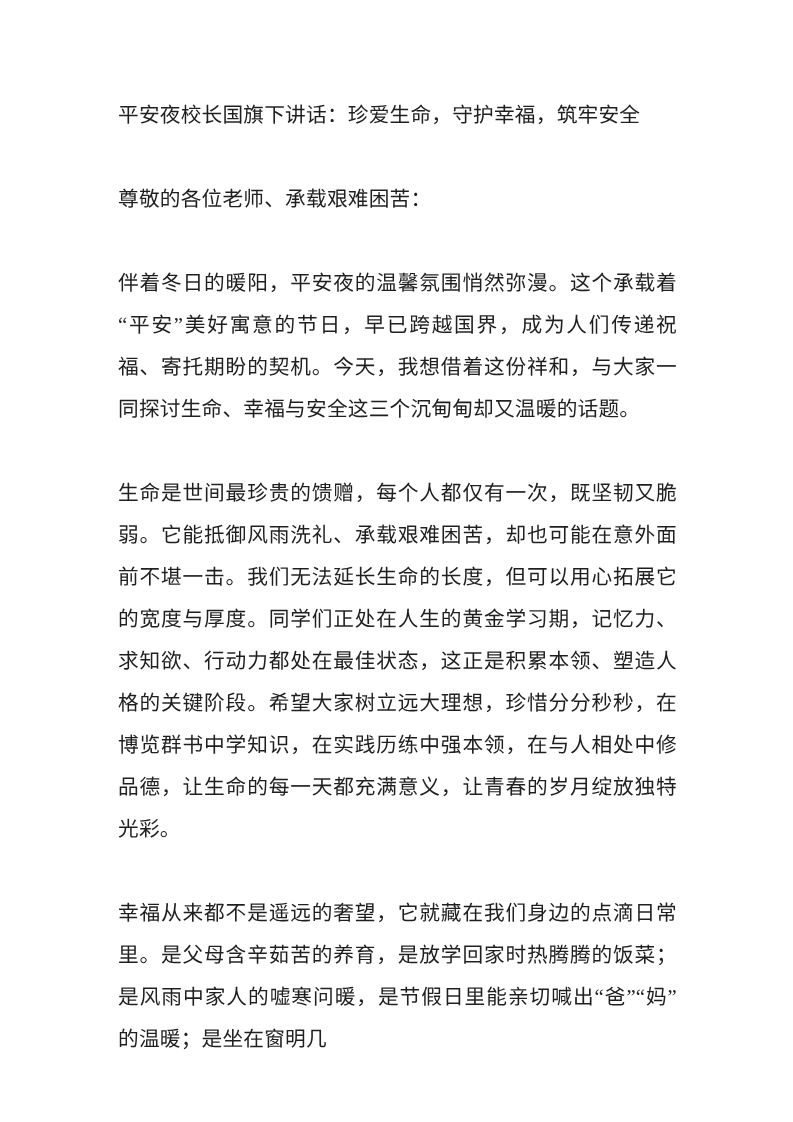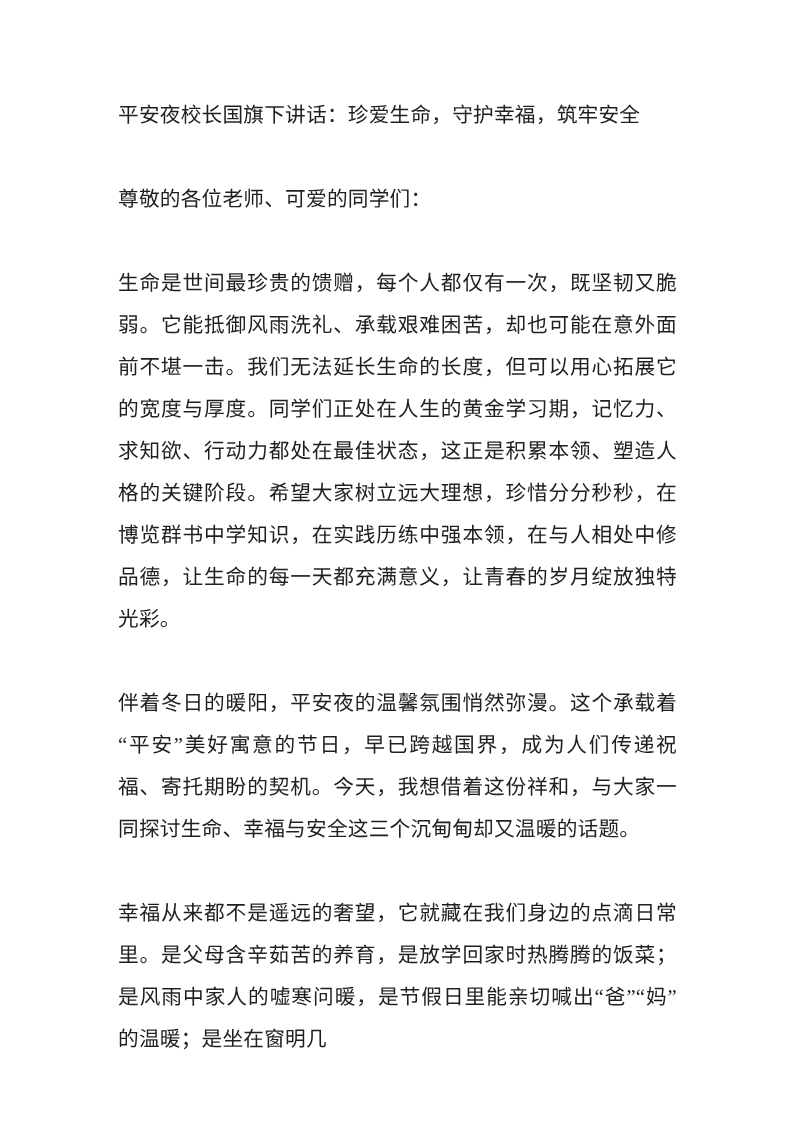--- a/index.html
+++ b/index.html
@@ -39,18 +39,18 @@
   .doc-body p:last-child {
     margin-bottom: 0;
   }
 </style>
 </head>
 <body>
 
 <div class="doc-page">
   <div class="doc-body">
     <p>平安夜校长国旗下讲话：珍爱生命，守护幸福，筑牢安全</p>
-    <p>尊敬的各位老师、可爱的同学们：</p>
+    <p>尊敬的各位老师、承载艰难困苦：</p>
+    <p>伴着冬日的暖阳，平安夜的温馨氛围悄然弥漫。这个承载着“平安”美好寓意的节日，早已跨越国界，成为人们传递祝福、寄托期盼的契机。今天，我想借着这份祥和，与大家一同探讨生命、幸福与安全这三个沉甸甸却又温暖的话题。</p>
     <p>生命是世间最珍贵的馈赠，每个人都仅有一次，既坚韧又脆弱。它能抵御风雨洗礼、承载艰难困苦，却也可能在意外面前不堪一击。我们无法延长生命的长度，但可以用心拓展它的宽度与厚度。同学们正处在人生的黄金学习期，记忆力、求知欲、行动力都处在最佳状态，这正是积累本领、塑造人格的关键阶段。希望大家树立远大理想，珍惜分分秒秒，在博览群书中学知识，在实践历练中强本领，在与人相处中修品德，让生命的每一天都充满意义，让青春的岁月绽放独特光彩。</p>
-    <p>伴着冬日的暖阳，平安夜的温馨氛围悄然弥漫。这个承载着“平安”美好寓意的节日，早已跨越国界，成为人们传递祝福、寄托期盼的契机。今天，我想借着这份祥和，与大家一同探讨生命、幸福与安全这三个沉甸甸却又温暖的话题。</p>
     <p>幸福从来都不是遥远的奢望，它就藏在我们身边的点滴日常里。是父母含辛茹苦的养育，是放学回家时热腾腾的饭菜；是风雨中家人的嘘寒问暖，是节假日里能亲切喊出“爸”“妈”的温暖；是坐在窗明几</p>
   </div>
 </div>
 
 </body></html>

